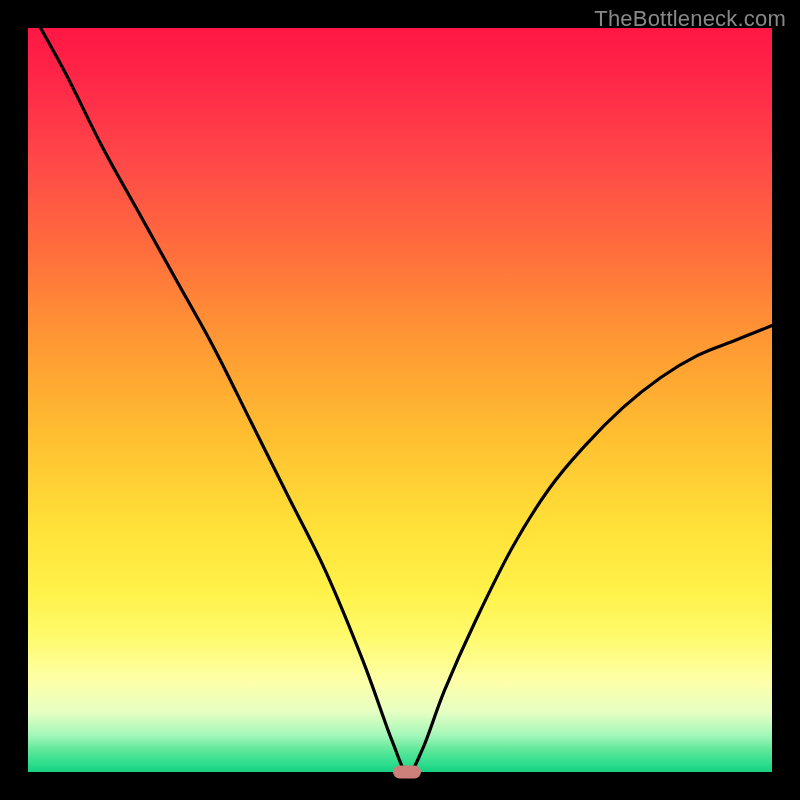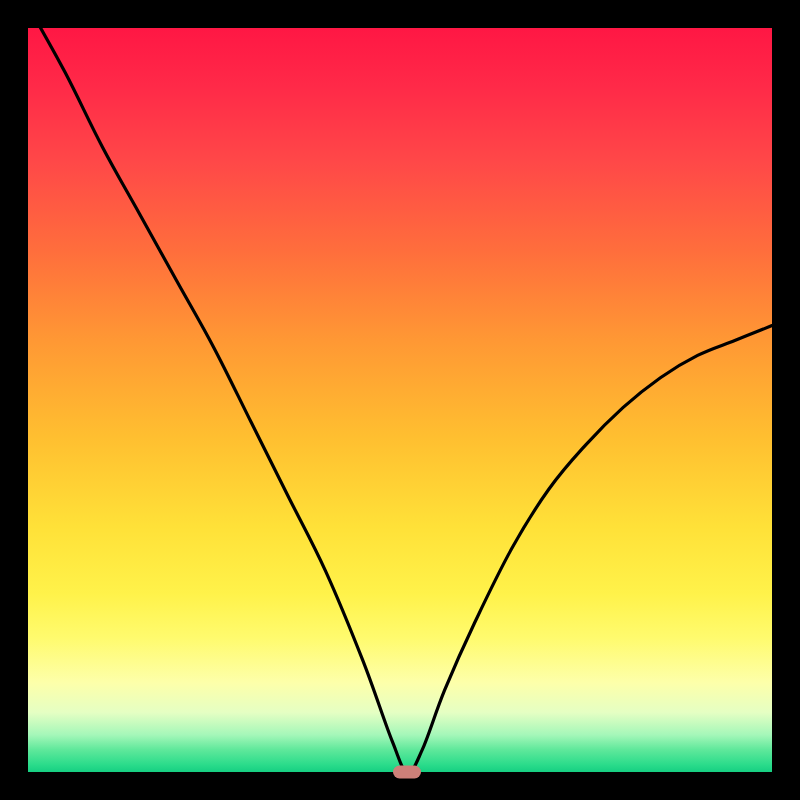--- a/index.html
+++ b/index.html
@@ -74,13 +74,14 @@
 <body>
 
 <div class="frame">
   <div class="plot-area">
     <div class="gradient-fill"></div>
     <svg class="curve-svg" viewBox="0 0 744 744" preserveAspectRatio="none">
       <path id="curve-path" fill="none" stroke="#000" stroke-width="3.2" stroke-linecap="round" d="M 0.0 -22.3 C 6.7 -10.3, 23.8 19.2, 37.2 44.6 C 50.6 70.1, 61.0 93.6, 74.4 119.0 C 87.8 144.5, 98.2 161.9, 111.6 186.0 C 125.0 210.1, 135.4 228.9, 148.8 253.0 C 162.2 277.1, 172.6 294.5, 186.0 319.9 C 199.4 345.4, 209.8 367.5, 223.2 394.3 C 236.6 421.1, 247.0 441.9, 260.4 468.7 C 273.8 495.5, 284.2 513.7, 297.6 543.1 C 311.0 572.6, 322.7 601.6, 334.8 632.4 C 346.9 663.2, 356.5 694.2, 364.6 714.2 C 372.6 734.3, 374.1 742.7, 379.4 744.0 C 384.8 745.3, 387.6 736.4, 394.3 721.7 C 401.0 706.9, 407.3 684.9, 416.6 662.2 C 426.0 639.4, 434.3 620.6, 446.4 595.2 C 458.5 569.8, 470.2 544.9, 483.6 520.8 C 497.0 496.7, 507.4 480.0, 520.8 461.3 C 534.2 442.5, 544.6 431.4, 558.0 416.6 C 571.4 401.9, 581.8 391.5, 595.2 379.4 C 608.6 367.4, 619.0 359.1, 632.4 349.7 C 645.8 340.3, 656.2 334.1, 669.6 327.4 C 683.0 320.7, 693.4 317.8, 706.8 312.5 C 720.2 307.1, 737.3 300.3, 744.0 297.6"></path>
     </svg>
     <div id="min-marker" class="minimum-marker" style="left: 379.44px; top: 744px; background: rgb(205, 128, 121);"></div>
   </div>
+  <div class="watermark">TheBottleneck.com</div>
 </div>
 
 </body></html>

